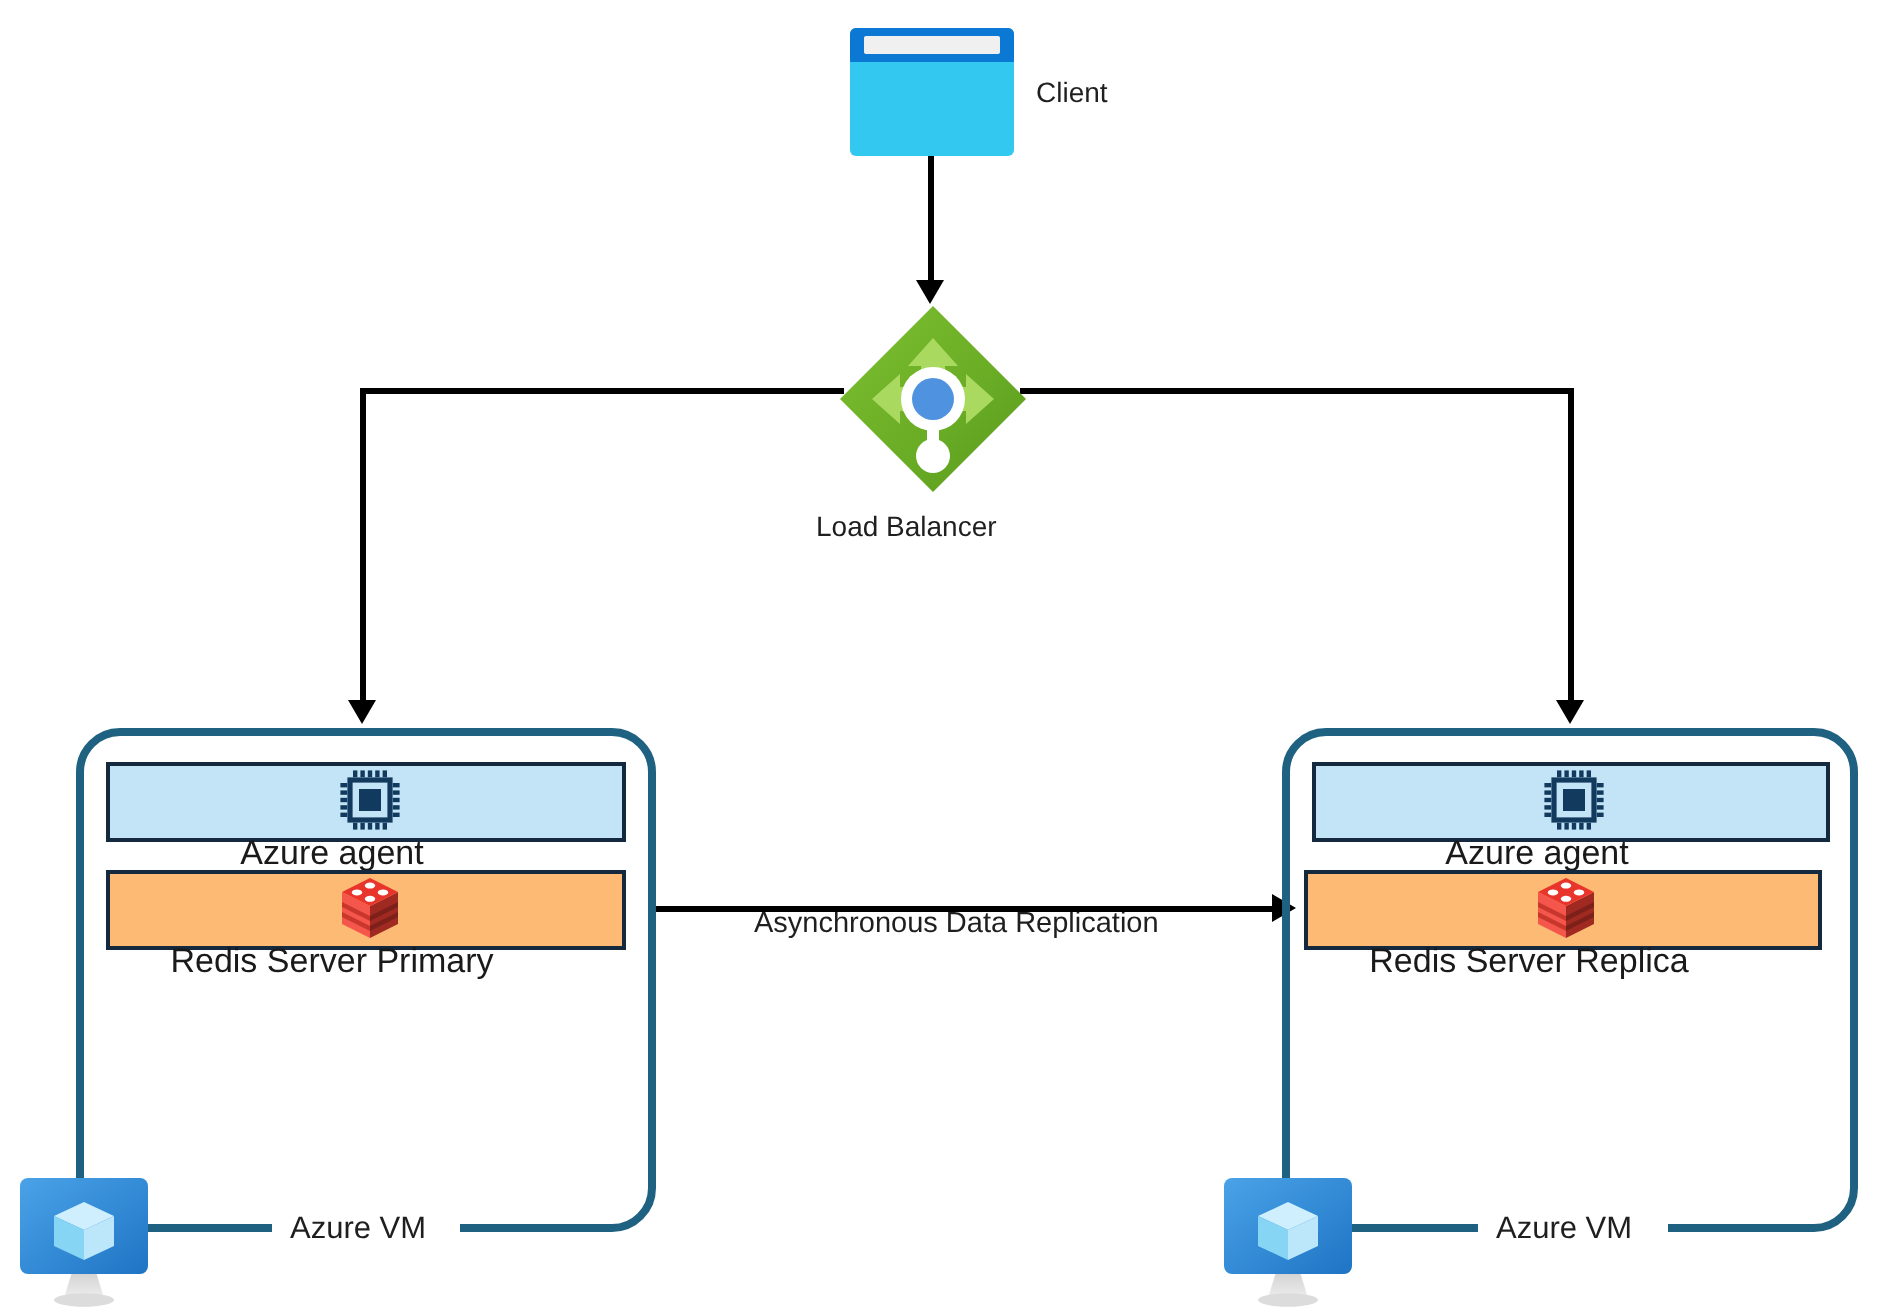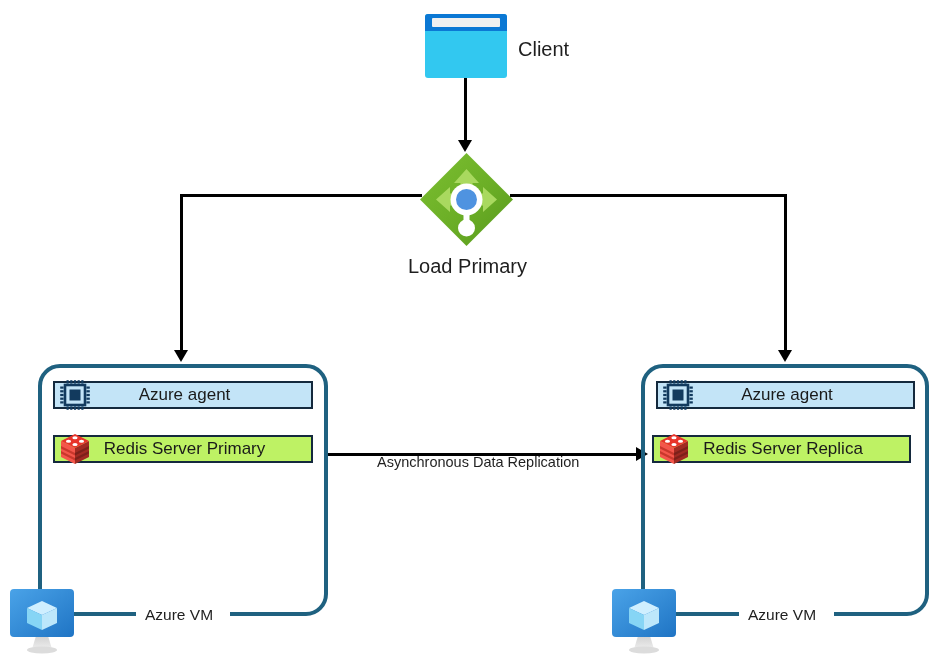--- a/index.html
+++ b/index.html
@@ -15,21 +15,21 @@
     position: relative;
     width: 947px;
     height: 657px;
     background: #ffffff;
     overflow: hidden;
   }
   .abs { position: absolute; }
 
   
   .label {
-    font-size: 20px;
+    font-size: 14px;
     color: #1f1f1f;
     white-space: nowrap;
     line-height: 1;
   }
   .label-client   { left: 518px; top: 39px; }
   .label-lb       { left: 408px; top: 256px; }
   .label-repl     { left: 377px; top: 431px; font-size: 14.5px; margin-top: 24px; }
   .label-vm-left  { left: 145px; top: 607px; font-size: 15.5px; }
   .label-vm-right { left: 748px; top: 607px; font-size: 15.5px; }
 
@@ -106,32 +106,33 @@
   }
   .gap-left  { left: 136px; top: 607px; width: 94px; }
   .gap-right { left: 739px; top: 607px; width: 95px; }
 
   
   .row {
     border: 2px solid #14293d;
     box-sizing: border-box;
     display: flex;
     align-items: center;
-    height: 28px;
+    height: 40px;
+    flex-direction: column;
   }
   .row .row-label {
     flex: 1;
     text-align: center;
     font-size: 17px;
     color: #1a1a1a;
     padding-right: 34px;
     white-space: nowrap;
   }
   .row-agent { background: #c3e4f7; }
-  .row-redis { background: #bef264; align-items: center; }
+  .row-redis { background: #fdba74; align-items: center; }
 
   .agent-left  { left: 53px;  top: 381px; width: 260px; }
   .redis-left  { left: 53px;  top: 435px; width: 260px; }
   .agent-right { left: 656px; top: 381px; width: 259px; }
   .redis-right { left: 652px; top: 435px; width: 259px; }
 
   .row-icon {
     width: 34px; height: 34px;
     margin-left: 3px;
     flex: 0 0 34px;
@@ -183,21 +184,21 @@
     <polygon points="78,47.5 64,60 64,53.5 48,53.5 48,41.5 64,41.5 64,35" fill="#a9d95f"></polygon>
 
     <rect x="44.5" y="47" width="6" height="28" fill="#ffffff"></rect>
 
     <circle cx="47.5" cy="76" r="8.5" fill="#ffffff"></circle>
 
     <circle cx="47.5" cy="47.5" r="16" fill="#ffffff"></circle>
     <circle cx="47.5" cy="47.5" r="10.5" fill="#4f93e0"></circle>
   </svg>
 
-  <div class="abs label label-lb">Load Primary</div>
+  <div class="abs label label-lb">Load Balancer</div>
 
   <div class="abs vm-box vm-left"></div>
   <div class="abs border-gap gap-left"></div>
 
   <div class="abs row row-agent agent-left">
     <svg class="row-icon" viewBox="0 0 34 34">
       <rect x="7" y="7" width="20" height="20" fill="none" stroke="#123a5e" stroke-width="2.6"></rect>
       <rect x="11.5" y="11.5" width="11" height="11" fill="#123a5e"></rect>
       <g fill="#123a5e">
         <rect x="8.5" y="2.2" width="2.2" height="3.4"></rect>

